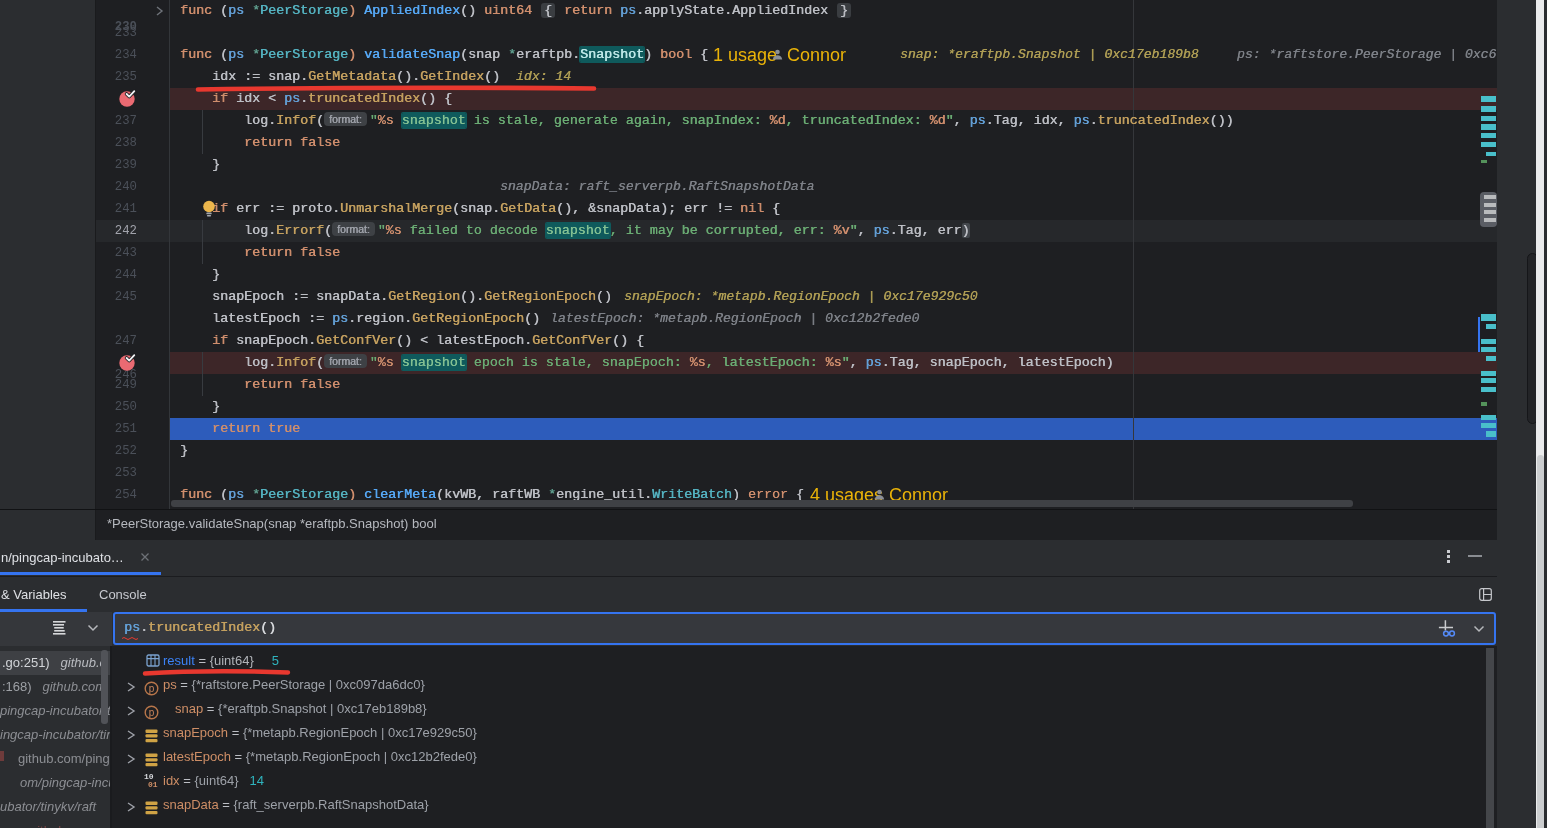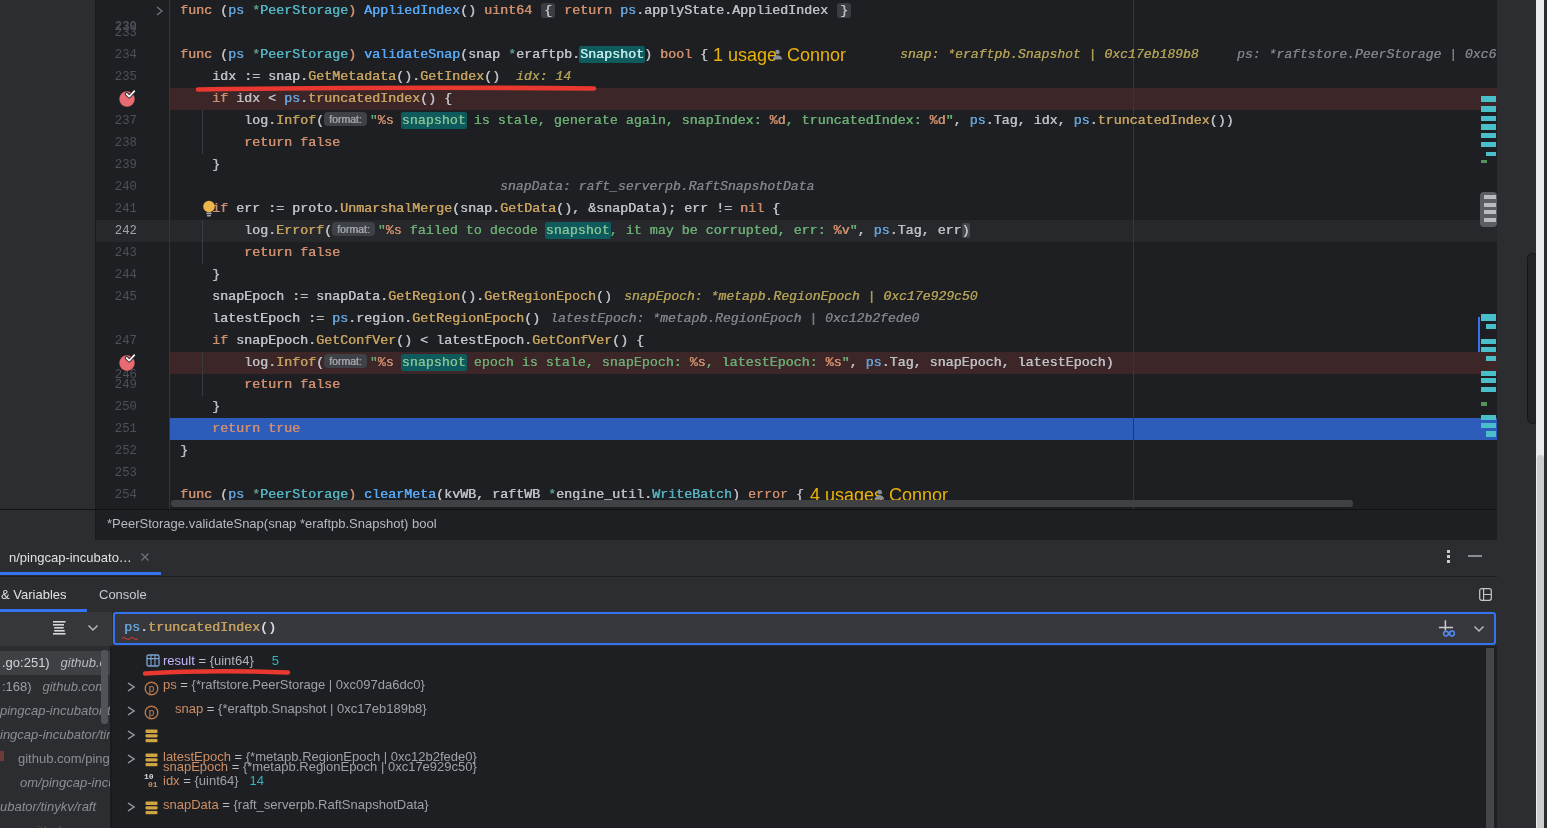--- a/index.html
+++ b/index.html
@@ -159,21 +159,21 @@
 </div>
 
 <div class="abs" style="left:0;top:0;width:95px;height:540px;background:#2B2D30;border-right:1px solid #1A1B1D;"></div>
 
 <div class="abs" style="left:0;top:509px;width:1547px;height:1px;background:#111214;"></div>
 <div class="abs" style="left:96px;top:510px;width:1401px;height:30px;background:#1E1F22;"></div>
 <div class="abs" style="left:107px;top:510px;height:28px;line-height:28px;color:#B6B9BF;font-size:13px;">*PeerStorage.validateSnap(snap *eraftpb.Snapshot) bool</div>
 
 <div class="abs" style="left:0;top:540px;width:1547px;height:288px;background:#2B2D30;overflow:hidden;">
 
-  <div class="abs" style="left:1px;top:8px;height:20px;line-height:20px;color:#DFE1E5;font-size:13px;padding-left:8px;">n/pingcap-incubato…</div>
+  <div class="abs" style="left:1px;top:8px;height:20px;line-height:20px;color:#DFE1E5;font-size:13px;">n/pingcap-incubato…</div>
   <svg class="abs" style="left:139px;top:11px;" width="12" height="12" viewBox="0 0 12 12">
     <path d="M2.5 2.5 L9.5 9.5 M9.5 2.5 L2.5 9.5" stroke="#6E7177" stroke-width="1.3"></path>
   </svg>
   <div class="abs" style="left:1447px;top:10px;width:2.5px;height:2.5px;background:#CACCD0;"></div>
   <div class="abs" style="left:1447px;top:15px;width:2.5px;height:2.5px;background:#CACCD0;"></div>
   <div class="abs" style="left:1447px;top:20px;width:2.5px;height:2.5px;background:#CACCD0;"></div>
   <div class="abs" style="left:1468px;top:15px;width:14px;height:2.2px;background:#8A8D92;"></div>
   <div class="abs" style="left:0;top:32px;width:161px;height:3px;background:#3574F0;"></div>
   <div class="abs" style="left:0;top:36px;width:1547px;height:1px;background:#1B1C1F;"></div>
 
@@ -230,21 +230,21 @@
     <div class="abs" style="left:101px;top:4px;width:7px;height:74px;background:#515358;border-radius:3px;"></div>
   </div>
   <div class="abs" style="left:110px;top:106px;width:2px;height:182px;background:#1A1B1E;"></div>
 
   <div class="abs" style="left:112px;top:106px;width:1374px;height:182px;font-size:13px;color:#9DA1A8;">
 
     <svg class="abs" style="left:34px;top:8px;" width="14" height="13" viewBox="0 0 14 13">
       <rect x="1" y="1" width="12" height="11" rx="1.5" fill="none" stroke="#7BA3D0" stroke-width="1.3"></rect>
       <path d="M1 4.6 L13 4.6 M5 1 L5 12 M9 1 L9 12" stroke="#7BA3D0" stroke-width="1.1"></path>
     </svg>
-    <div class="abs" style="left:51px;top:6px;height:18px;line-height:18px;"><span style="color:#c4b5fd;">result</span> <span style="color:#BCBEC4;">=</span> <span style="color:#B0B3B8;">{uint64}</span> <span style="color:#2FB3BE;">&nbsp;&nbsp;&nbsp;&nbsp;5</span></div>
+    <div class="abs" style="left:51px;top:6px;height:18px;line-height:18px;"><span style="color:#3b82f6;">result</span> <span style="color:#BCBEC4;">=</span> <span style="color:#B0B3B8;">{uint64}</span> <span style="color:#2FB3BE;">&nbsp;&nbsp;&nbsp;&nbsp;5</span></div>
     <svg class="abs" style="left:28px;top:21px;" width="155" height="12" viewBox="0 0 155 12">
       <path d="M5 6.5 Q 70 2.5 148 5.5" fill="none" stroke="#E8382F" stroke-width="4.4" stroke-linecap="round"></path>
     </svg>
 
     <svg class="abs" style="left:14px;top:36px;" width="10" height="10" viewBox="0 0 10 10">
       <path d="M2 1 L8 5 L2 9" fill="none" stroke="#9DA0A8" stroke-width="1.4"></path>
     </svg>
     <svg class="abs" style="left:32px;top:35px;" width="15" height="15" viewBox="0 0 15 15">
       <circle cx="7.5" cy="7.5" r="6.3" fill="none" stroke="#B8764A" stroke-width="1.4"></circle>
       <text x="7.5" y="10.8" text-anchor="middle" font-family="Liberation Sans" font-size="10" fill="#C9855C">p</text>
@@ -261,21 +261,21 @@
     <div class="abs" style="left:63px;top:54px;height:18px;line-height:18px;"><span style="color:#CE8E66;">snap</span> <span style="color:#BCBEC4;">=</span> {*eraftpb.Snapshot | 0xc17eb189b8}</div>
 
     <svg class="abs" style="left:14px;top:84px;" width="10" height="10" viewBox="0 0 10 10">
       <path d="M2 1 L8 5 L2 9" fill="none" stroke="#9DA0A8" stroke-width="1.4"></path>
     </svg>
     <svg class="abs" style="left:33px;top:83px;" width="13" height="14" viewBox="0 0 13 14">
       <rect x="0.5" y="0.5" width="12" height="3.4" rx="1" fill="#D0A345"></rect>
       <rect x="0.5" y="5.2" width="12" height="3.4" rx="1" fill="#D0A345"></rect>
       <rect x="0.5" y="9.9" width="12" height="3.4" rx="1" fill="#D0A345"></rect>
     </svg>
-    <div class="abs" style="left:51px;top:78px;height:18px;line-height:18px;margin-top:34px;"><span style="color:#CE8E66;">snapEpoch</span> <span style="color:#BCBEC4;">=</span> {*metapb.RegionEpoch | 0xc17e929c50}</div>
+    <div class="abs" style="left:51px;top:78px;height:18px;line-height:18px;"><span style="color:#CE8E66;">snapEpoch</span> <span style="color:#BCBEC4;">=</span> {*metapb.RegionEpoch | 0xc17e929c50}</div>
 
     <svg class="abs" style="left:14px;top:108px;" width="10" height="10" viewBox="0 0 10 10">
       <path d="M2 1 L8 5 L2 9" fill="none" stroke="#9DA0A8" stroke-width="1.4"></path>
     </svg>
     <svg class="abs" style="left:33px;top:107px;" width="13" height="14" viewBox="0 0 13 14">
       <rect x="0.5" y="0.5" width="12" height="3.4" rx="1" fill="#D0A345"></rect>
       <rect x="0.5" y="5.2" width="12" height="3.4" rx="1" fill="#D0A345"></rect>
       <rect x="0.5" y="9.9" width="12" height="3.4" rx="1" fill="#D0A345"></rect>
     </svg>
     <div class="abs" style="left:51px;top:102px;height:18px;line-height:18px;"><span style="color:#CE8E66;">latestEpoch</span> <span style="color:#BCBEC4;">=</span> {*metapb.RegionEpoch | 0xc12b2fede0}</div>

